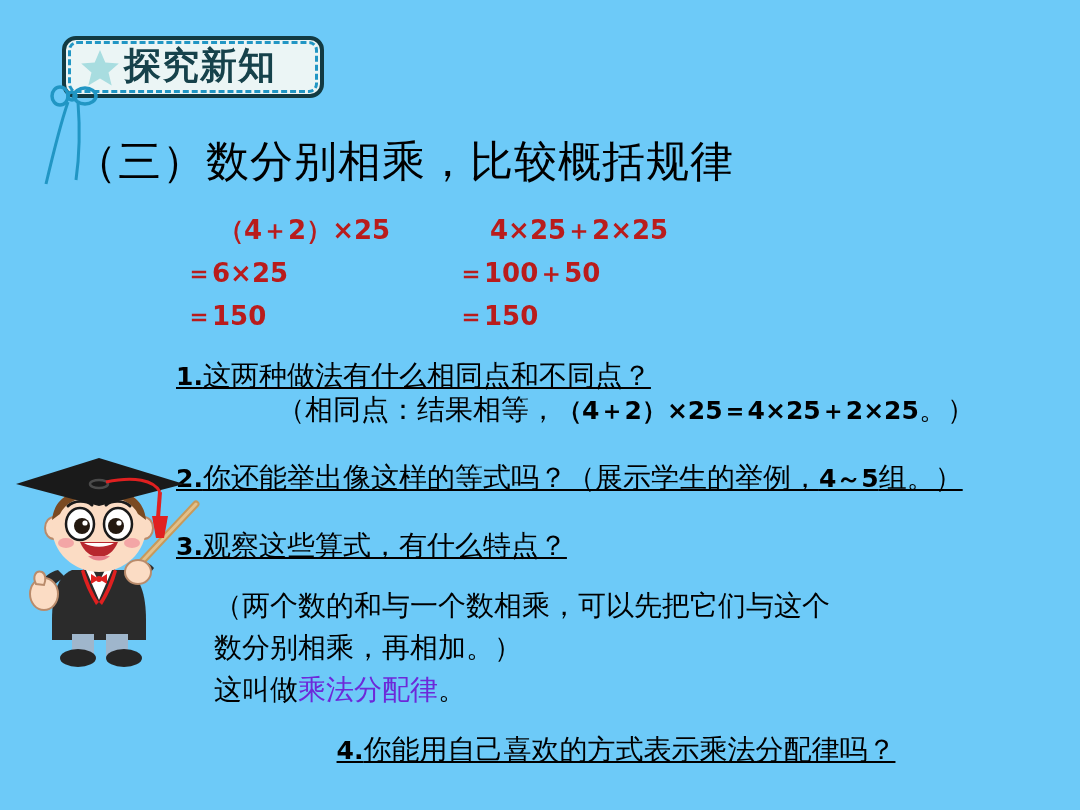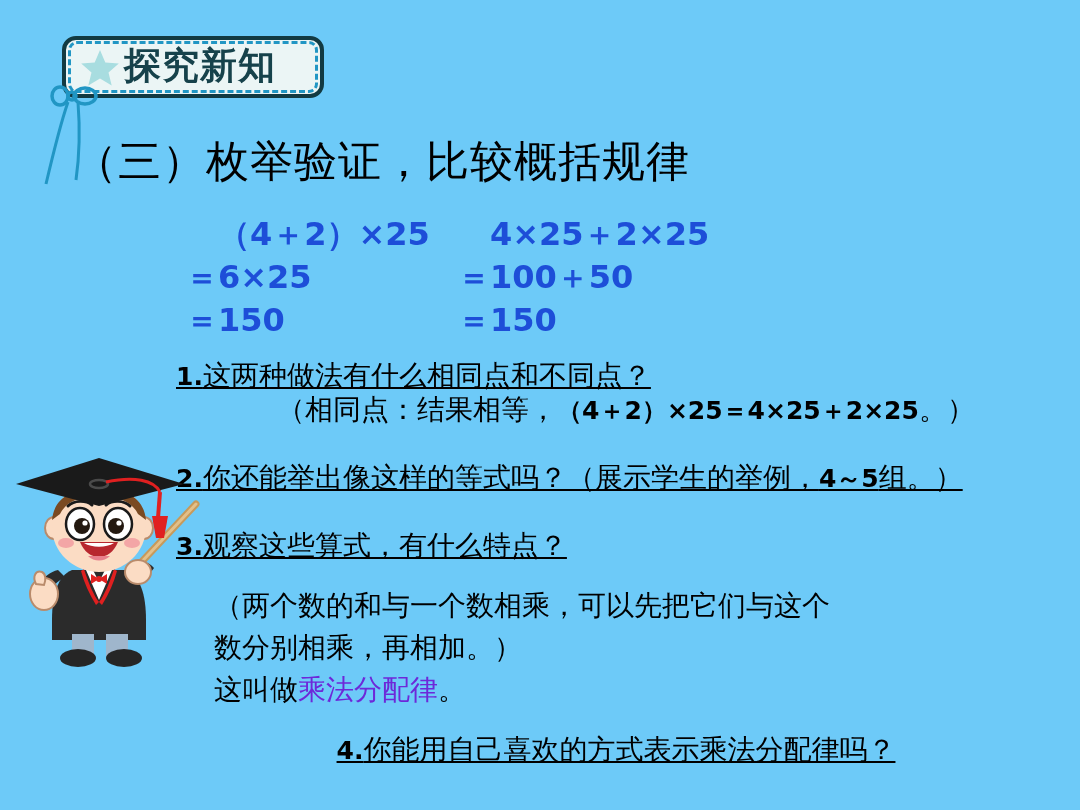--- a/index.html
+++ b/index.html
@@ -71,23 +71,23 @@
     white-space: nowrap;
     letter-spacing: 1px;
   }
 
   
   #equations {
     position: absolute;
     left: 186px; top: 213px;
     width: 520px;
     font-family: "DejaVu Sans", sans-serif;
-    color: #1d4ed8;
-    font-weight: bold;
-    font-size: 32px;
+    color: #b91c1c;
+    font-weight: bold;
+    font-size: 26px;
   }
   .eq-row { position: relative; height: 43px; }
   .eq-left  { position: absolute; left: 0px; white-space: nowrap; }
   .eq-right { position: absolute; left: 272px; white-space: nowrap; }
   .eq-indent { padding-left: 32px; }
 
   
   #questions {
     position: absolute;
     left: 176px; top: 362px;
@@ -144,21 +144,21 @@
   <div id="ribbon">
     <svg viewBox="0 0 90 110" width="90" height="110" aria-hidden="true">
       <ellipse cx="20" cy="16" rx="8" ry="9" fill="none" stroke="#2196C4" stroke-width="3.5"></ellipse>
       <ellipse cx="45" cy="16" rx="11" ry="8" fill="none" stroke="#2196C4" stroke-width="3.5"></ellipse>
       <circle cx="32" cy="16" r="4" fill="none" stroke="#2196C4" stroke-width="3.5"></circle>
       <path d="M28 22 C20 45, 14 70, 6 104" fill="none" stroke="#2196C4" stroke-width="3"></path>
       <path d="M38 22 C40 48, 40 72, 36 100" fill="none" stroke="#2196C4" stroke-width="3"></path>
     </svg>
   </div>
 
-  <div id="slide-title">（三）枚举验证，比较概括规律</div>
+  <div id="slide-title">（三）数分别相乘，比较概括规律</div>
 
   <div id="equations">
     <div class="eq-row">
       <span class="eq-left eq-indent">（4＋2）×25</span>
       <span class="eq-right eq-indent">4×25＋2×25</span>
     </div>
     <div class="eq-row">
       <span class="eq-left">＝6×25</span>
       <span class="eq-right">＝100＋50</span>
     </div>

